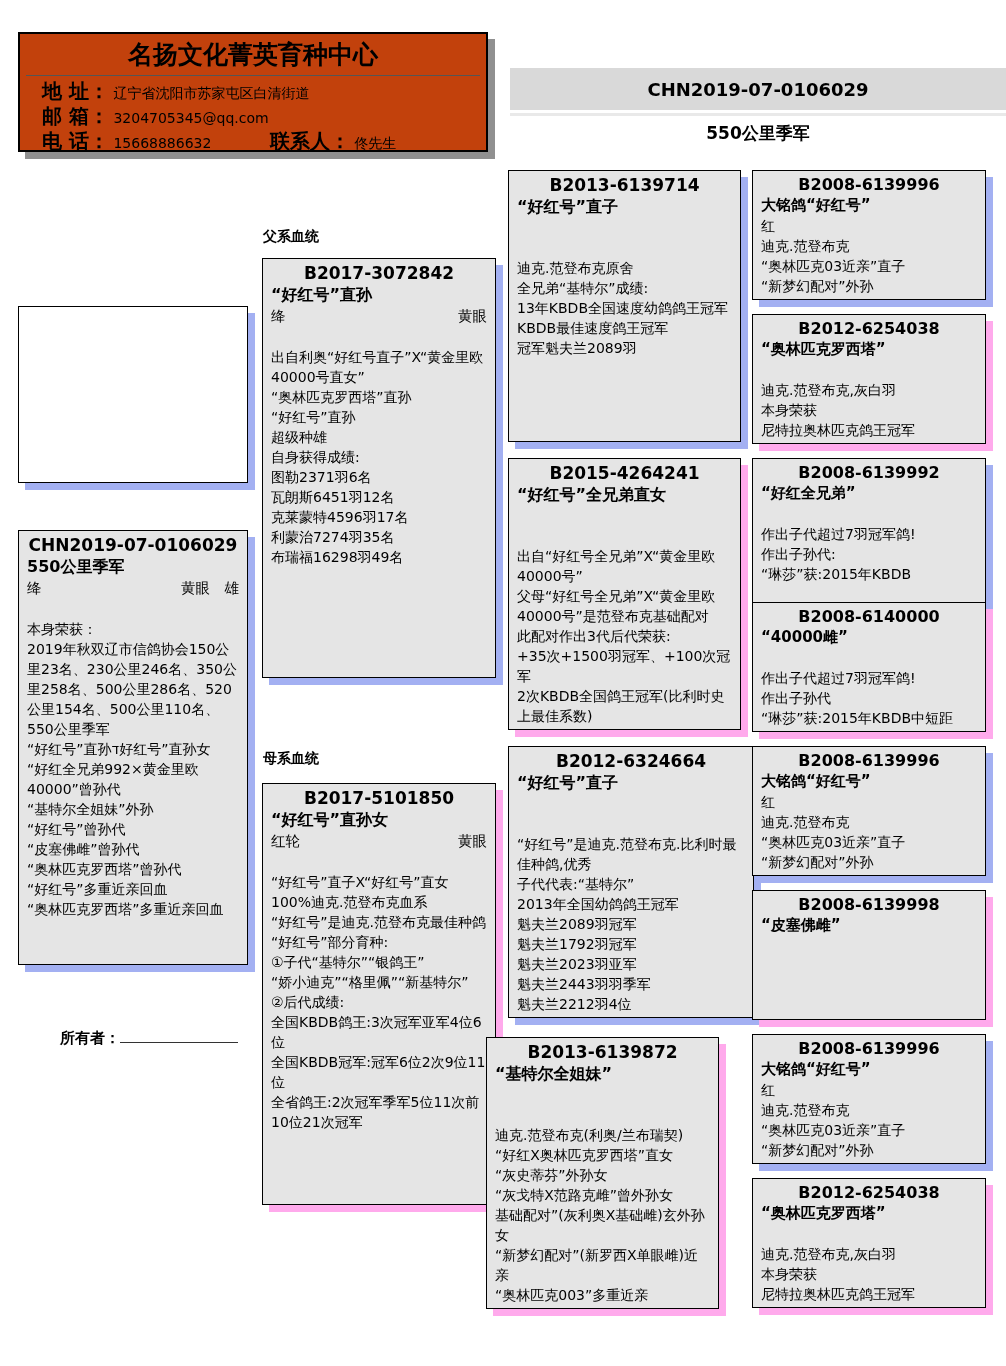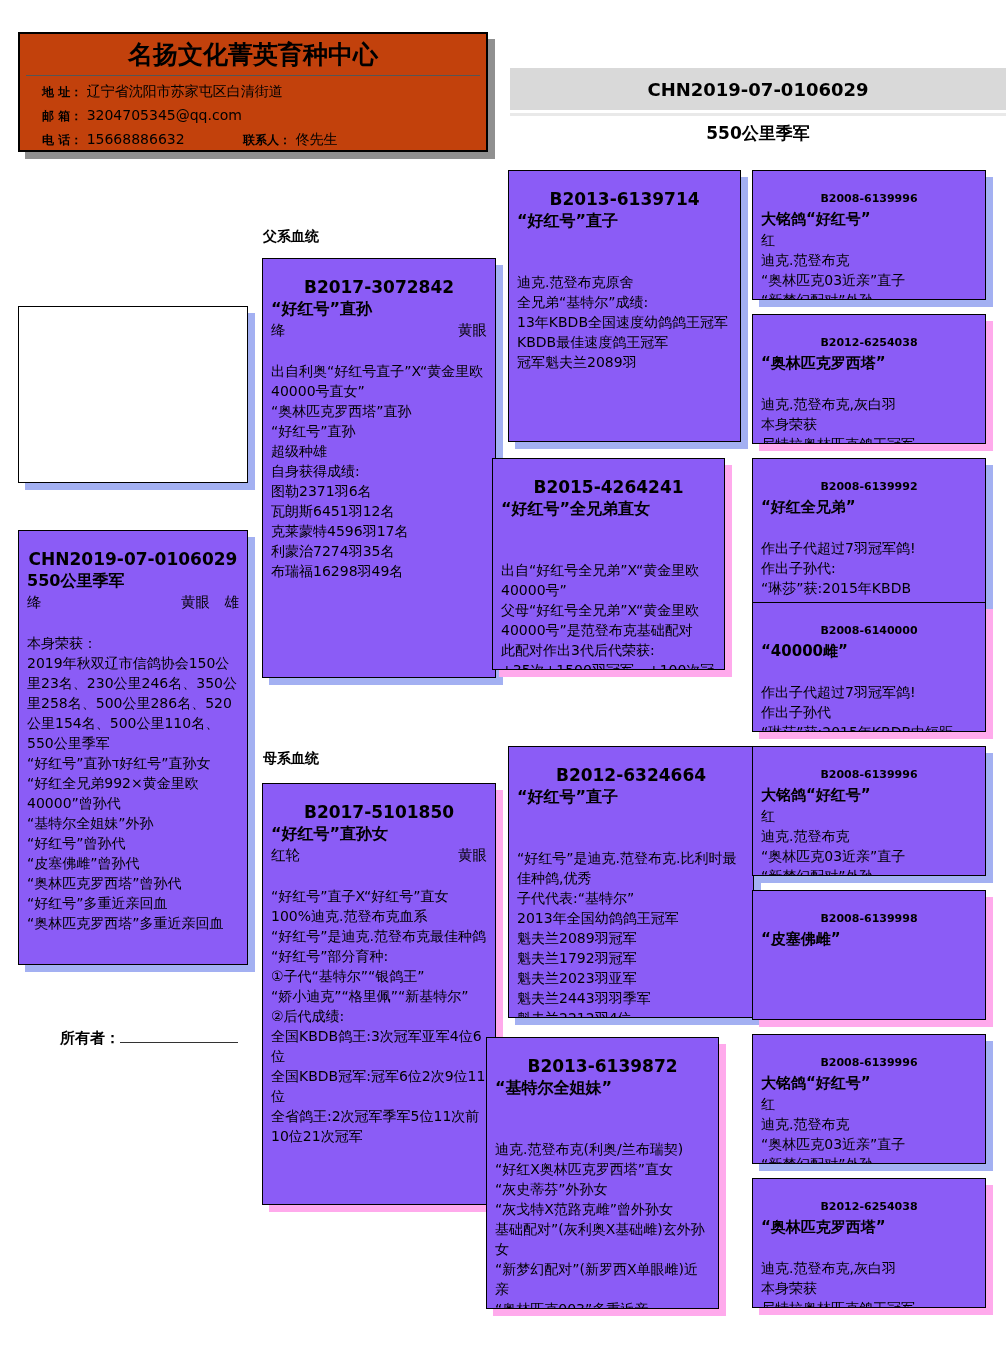--- a/index.html
+++ b/index.html
@@ -12,48 +12,48 @@
   body{font-family:"DejaVu Sans","Liberation Sans",sans-serif;color:#000;}
   #page{position:relative;width:1006px;height:1366px;background:#fff;overflow:hidden;}
 
   
   .header-card{position:absolute;left:18px;top:32px;width:470px;height:120px;
     background:#c2410c;border:2px solid #000;box-sizing:border-box;
     box-shadow:7px 7px 0 0 var(--hdrshadow);}
   .header-title{text-align:center;font-weight:bold;font-size:25px;line-height:38px;padding-top:2px;}
   .header-rule{border-top:1px solid #555;margin:1px 6px 4px 6px;}
   .hrow{padding:0 0 0 22px;font-size:14px;line-height:23px;white-space:nowrap;}
-  .hlabel{font-weight:bold;font-size:12px;}
+  .hlabel{font-weight:bold;font-size:20px;}
   .hval{font-size:14px;}
   .hval-phone{display:inline-block;width:128px;}
   .hcontact{margin-left:24px;}
 
   
   .banner-bar{position:absolute;left:510px;top:68px;width:496px;height:42px;
     background:var(--graybar);display:flex;align-items:center;justify-content:center;
     font-weight:bold;font-size:18px;}
   .banner-edge{position:absolute;left:510px;top:113px;width:496px;height:3px;background:#e9e9e9;}
   .banner-sub{position:absolute;left:510px;top:122px;width:496px;text-align:center;
     font-weight:bold;font-size:17px;}
 
   
   .photo-box{position:absolute;left:18px;top:306px;width:230px;height:177px;
     background:#fff;border:1px solid #000;box-sizing:border-box;
     box-shadow:7px 7px 0 0 var(--blue);}
 
   
-  .pbox{position:absolute;background:#8b5cf6;border:1px solid #000;box-sizing:border-box;
-    padding:17px 8px;overflow:hidden;}
+  .pbox{position:absolute;background:#e5e5e5;border:1px solid #000;box-sizing:border-box;
+    padding:3px 8px;overflow:hidden;}
   .pbox.blue{box-shadow:7px 7px 0 0 var(--blue);}
   .pbox.pink{box-shadow:7px 7px 0 0 var(--pink);}
   .pbox-id{text-align:center;font-weight:bold;font-size:17px;line-height:22px;}
   .pbox-name{font-weight:bold;font-size:16px;line-height:22px;}
   .pbox-row{display:flex;justify-content:space-between;font-size:14.5px;line-height:21px;}
   .pbox-body{font-size:14px;line-height:20px;white-space:pre-line;}
-  .g4 .pbox-id{font-size:11px;line-height:21px;}
+  .g4 .pbox-id{font-size:16px;line-height:21px;}
   .g4 .pbox-name{font-size:15px;line-height:21px;}
   .g4 .pbox-body{line-height:20px;}
 
   .section-label{position:absolute;font-weight:bold;font-size:14px;}
 
   .owner-line{position:absolute;left:60px;top:1028px;font-size:15px;font-weight:bold;}
   .owner-blank{display:inline-block;width:118px;border-bottom:1.5px solid #333;height:14px;
     vertical-align:baseline;}
 </style>
 </head>
@@ -157,21 +157,21 @@
     <div class="pbox-id">B2013-6139714</div>
     <div class="pbox-name">“好红号”直子</div>
     <div class="pbox-body">
 
 迪克.范登布克原舍
 全兄弟“基特尔”成绩:
 13年KBDB全国速度幼鸽鸽王冠军
 KBDB最佳速度鸽王冠军
 冠军魁夫兰2089羽</div>
   </div>
-  <div class="pbox pink" style="left:492px;top:458px;width:233px;height:212px">
+  <div class="pbox pink" style="left:508px;top:458px;width:233px;height:272px">
     <div class="pbox-id">B2015-4264241</div>
     <div class="pbox-name">“好红号”全兄弟直女</div>
     <div class="pbox-body">
 
 出自“好红号全兄弟”X“黄金里欧40000号”
 父母“好红号全兄弟”X“黄金里欧40000号”是范登布克基础配对
 此配对作出3代后代荣获:
 +35次+1500羽冠军、+100次冠军
 2次KBDB全国鸽王冠军(比利时史上最佳系数)</div>
   </div>

